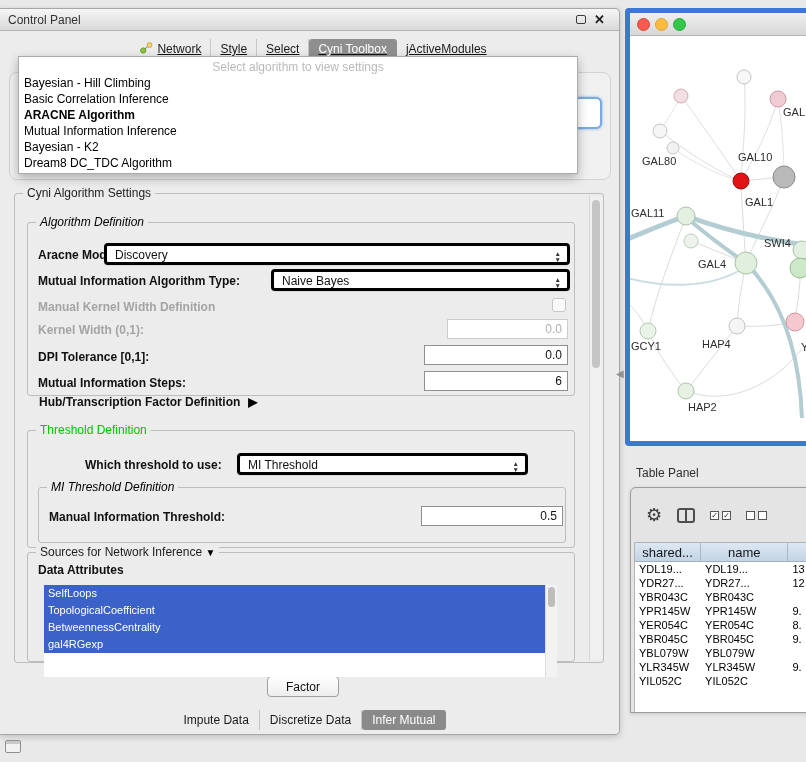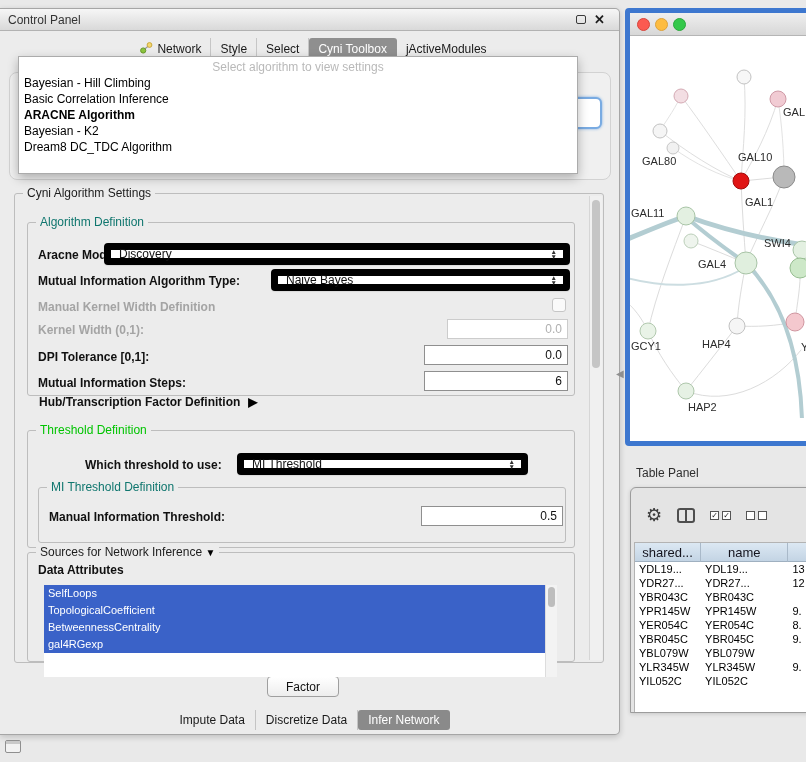--- a/index.html
+++ b/index.html
@@ -23,21 +23,21 @@
     background:linear-gradient(#f6f6f6,#d9d9d9);
     border-bottom:1px solid #b2b2b2; border-radius:0 5px 0 0;
   }
   .cp-title { position:absolute; left:8px; top:4px; font-size:12px; color:#333; }
   .cp-buttons { position:absolute; right:14px; top:4px; display:flex; gap:8px; align-items:center; }
   .float-btn { width:10px; height:9px; border:1.5px solid #3a3a3a; border-radius:2px; }
   .close-btn { font-size:13px; font-weight:bold; color:#1d1d1d; line-height:13px; }
 
   .cp-tabs {
     position:absolute; left:8px; right:0; top:29px; height:22px;
-    display:flex; justify-content:center; 
+    display:flex; justify-content:center; align-items:center;text-decoration:underline;
   }
   .cp-tab {
     display:flex; align-items:center; gap:4px;
     padding:3px 9px; font-size:12px; color:#1a1a1a; cursor:default;
     border-right:1px solid #c6c6c6;
   }
   .cp-tab:last-child { border-right:none; }
   .cp-tab.selected { background:#8f8f8f; color:#fff; border-radius:3px; border-right-color:transparent; }
 
   .tab-content-outline {
@@ -57,32 +57,32 @@
   .algo-placeholder { height:16px; line-height:16px; text-align:center; color:#b9b9b9; font-size:12px; }
   .algo-item { height:16px; line-height:16px; padding-left:5px; font-size:12px; color:#000; }
   .algo-item.selected { font-weight:bold; }
 
   
   .group { position:absolute; border:1px solid #bdbdbd; border-radius:3px; }
   .group-title {
     position:absolute; top:-8px; left:8px; background:#ececec; padding:0 4px;
     font-size:12px; color:#1c1c1c; white-space:nowrap;
   }
-  .group-title.blue { color:#0f766e; }
+  .group-title.blue { color:#000000;font-style:italic; }
   .group-title.green { color:#00c400; }
 
   .main-group { left:14px; top:184px; width:590px; height:470px; z-index:10; }
 
   .field-label { position:absolute; font-weight:bold; font-size:12px; color:#111; white-space:nowrap; }
   .field-label.dis { color:#a4a4a4; }
 
   .combo {
     position:absolute; height:22px; background:#fff;
-    border:7px solid #000000; border-radius:4px;
-    display:flex; align-items:center; padding:0 6px 0 8px; font-size:12px;
+    border:3px solid #000000; border-radius:4px;
+    display:flex; align-items:flex-end; padding:0 6px 0 8px; font-size:12px;
     box-shadow:0 1px 1px rgba(0,0,0,.08);
   }
   .combo-arrows { margin-left:auto; display:flex; flex-direction:column; align-items:center;
     font-size:6.5px; line-height:5.5px; color:#333; }
 
   .checkbox { position:absolute; width:14px; height:14px; background:#fafafa;
     border:1px solid #c6c6c6; border-radius:3px; }
 
   .tfield {
     position:absolute; height:20px; background:#fff; border:1px solid #8f8f8f;
@@ -199,20 +199,21 @@
         <span>jActiveModules</span>
       </div>
     </div>
   <div class="tab-content-outline"></div>
   <div class="combo-fragment"></div>
   <div class="algo-popup">
       <div class="algo-placeholder">Select algorithm to view settings</div>
       <div class="algo-item">Bayesian - Hill Climbing</div>
       <div class="algo-item">Basic Correlation Inference</div>
       <div class="algo-item selected">ARACNE Algorithm</div>
+      <div class="algo-item">Mutual Information Inference</div>
       <div class="algo-item">Bayesian - K2</div>
       <div class="algo-item">Dream8 DC_TDC Algorithm</div>
     </div>
 
   <div class="group main-group">
     <span class="group-title">Cyni Algorithm Settings</span>
 
     <div class="group" style="left:12px;top:28px;width:548px;height:174px">
       <span class="group-title blue">Algorithm Definition</span>
 
@@ -291,21 +292,21 @@
 
     <div class="v-scrollbar">
       <div class="thumb"></div>
     </div>
   </div>
 
   <button class="apply-btn">Factor</button>
   <div class="bottom-tabs">
       <div class="bt-tab">Impute Data</div>
       <div class="bt-tab">Discretize Data</div>
-      <div class="bt-tab selected">Infer Network</div>
+      <div class="bt-tab selected">Infer Mutual</div>
     </div>
 </div>
 
 <div class="collapse-arrow">◀</div>
 
 <div class="network-window">
   <div class="nw-titlebar">
     <span class="traffic red"></span>
     <span class="traffic yellow"></span>
     <span class="traffic green"></span>

